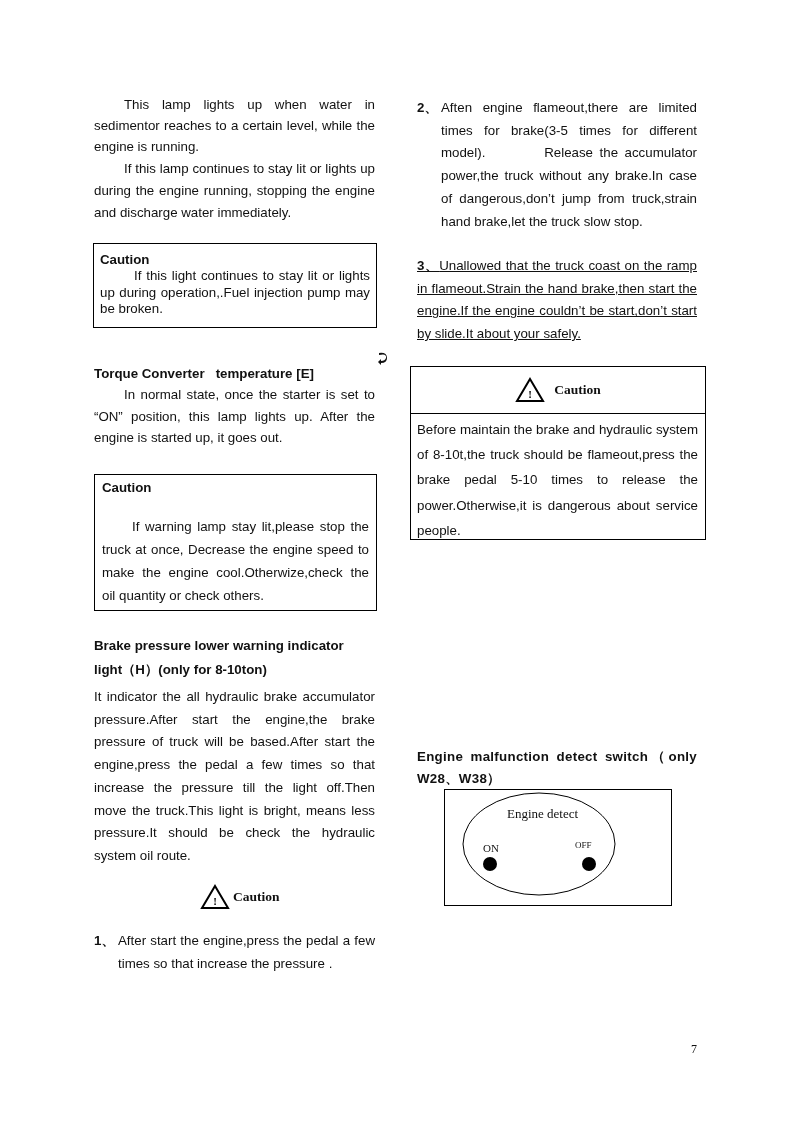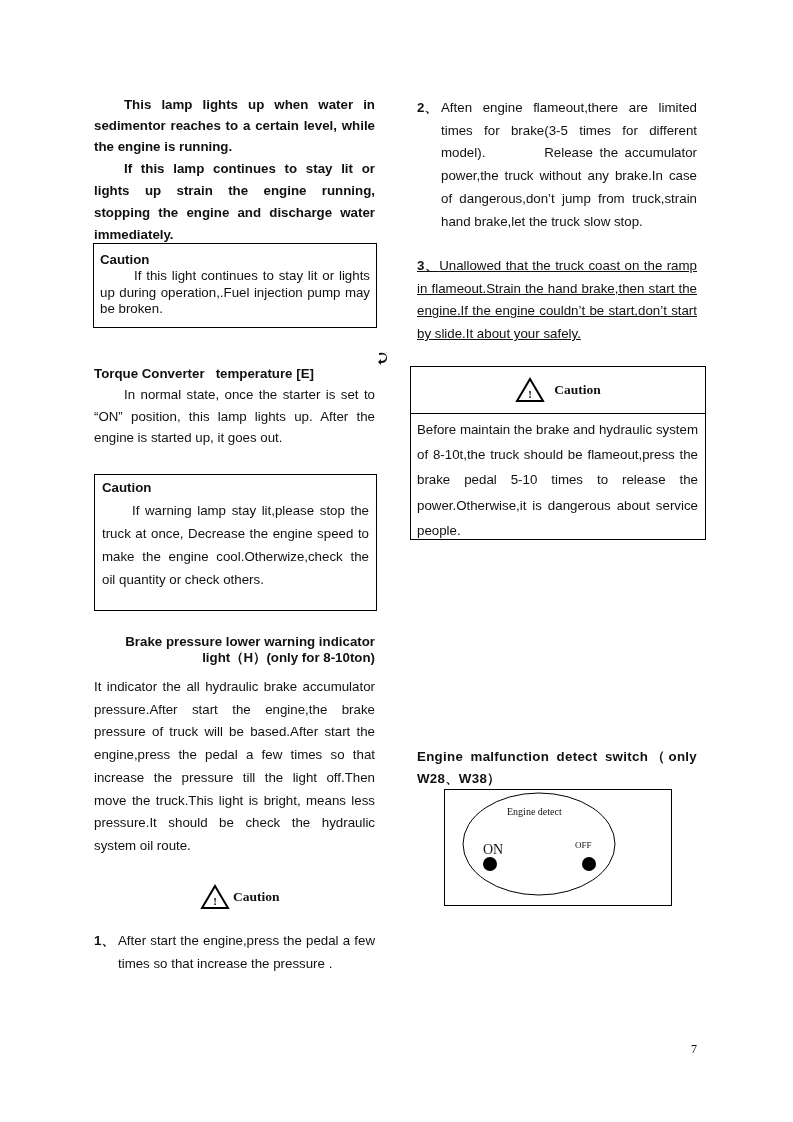--- a/index.html
+++ b/index.html
@@ -12,48 +12,48 @@
   .bold { font-weight: bold; }
   .box { position: absolute; border: 1px solid #000; box-sizing: border-box; }
   .serif { font-family: "Liberation Serif", serif; }
   .caution-head { display: flex; align-items: center; justify-content: center; gap: 3px; }
   .caution-head .lbl { font-family: "Liberation Serif", serif; font-weight: bold; font-size: 13.5px; }
   .num { font-weight: bold; }
 </style>
 </head>
 <body>
 
-<div class="col" style="left:94px; top:94px; width:281px;font-weight:bold;">
+<div class="col" style="left:94px; top:94px; width:281px;">
   <p class="p indent" style="line-height:21px;">This lamp lights up when water in sedimentor reaches to a certain level, while the engine is running.</p>
-  <p class="p indent" style="line-height:22px; margin-top:1px;">If this lamp continues to stay lit or lights up strain the engine running, stopping the engine and discharge water immediately.</p>
+  <p class="p indent" style="line-height:22px; margin-top:1px;">If this lamp continues to stay lit or lights up during the engine running, stopping the engine and discharge water immediately.</p>
 </div>
 
 <div class="box" style="left:93px; top:243px; width:284px; height:85px; padding:8px 6px 0 6px;">
   <div class="bold" style="line-height:16px;">Caution</div>
   <p class="p indent" style="line-height:16.5px; text-indent:34px;">If this light continues to stay lit or lights up during operation,.Fuel injection pump may be broken.</p>
 </div>
 
 <div class="col" style="left:94px; top:328px; width:281px;margin-top:36px;">
   <div class="bold" style="line-height:20px; white-space:pre;">Torque Converter   temperature [E]</div>
   <p class="p indent" style="line-height:21.5px;">In normal state, once the starter is set to “ON” position, this lamp lights up. After the engine is started up, it goes out.</p>
 </div>
 <div class="abs" style="left:377px; top:352px; width:12px; height:14px;">
   <svg width="12" height="14" viewBox="0 0 12 14">
     <path d="M2 3 Q10 1 9 6 Q8 9 4 9 L4 7 L1 10 L4 13 L4 11 Q10 11 10 6 Q10 0 2 1 Z" fill="#111"></path>
   </svg>
 </div>
 
 <div class="box" style="left:94px; top:474px; width:283px; height:137px; padding:4px 7px 0 7px;">
   <div class="bold" style="line-height:18px;">Caution</div>
-  <p class="p indent" style="line-height:23px; text-indent:30px; margin-top:2px;">If  warning lamp stay lit,please stop the  truck at once, Decrease the engine speed to make the engine cool.Otherwize,check the oil quantity or check others.</p>
+  <p class="p indent" style="line-height:23px; text-indent:30px; margin-top:18px;">If  warning lamp stay lit,please stop the  truck at once, Decrease the engine speed to make the engine cool.Otherwize,check the oil quantity or check others.</p>
 </div>
 
 <div class="col" style="left:94px; top:634px; width:281px;">
-  <div class="bold" style="line-height:16px;text-align:right;">Brake pressure lower warning indicator light（H）(only for 8-10ton)</div>
-  <p class="p" style="line-height:22.7px; margin-top:10px;">It indicator the all hydraulic brake accumulator pressure.After start the engine,the brake pressure of truck will be based.After start the engine,press the pedal a few times so that increase the pressure till the light off.Then move the truck.This light is bright, means less pressure.It should be check the hydraulic system oil route.</p>
+  <div class="bold" style="line-height:24px;">Brake pressure lower warning indicator light（H）(only for 8-10ton)</div>
+  <p class="p" style="line-height:22.7px; margin-top:4px;">It indicator the all hydraulic brake accumulator pressure.After start the engine,the brake pressure of truck will be based.After start the engine,press the pedal a few times so that increase the pressure till the light off.Then move the truck.This light is bright, means less pressure.It should be check the hydraulic system oil route.</p>
 </div>
 
 <div class="abs caution-head" style="left:200px; top:884px; width:100px; justify-content:flex-start;">
   <svg width="30" height="26" viewBox="0 0 30 26">
     <polygon points="15,2 28,24 2,24" fill="none" stroke="#000" stroke-width="2"></polygon>
     <text x="15" y="21" text-anchor="middle" font-size="11" font-family="Liberation Serif, serif" font-weight="bold">!</text>
   </svg>
   <span class="lbl">Caution</span>
 </div>
 
@@ -92,18 +92,18 @@
 <div class="col" style="left:417px; top:746px; width:280px;">
   <div class="bold" style="line-height:22px; text-align:justify; letter-spacing:0.3px;">Engine malfunction detect switch（only W28、W38）</div>
 </div>
 
 <div class="box" style="left:444px; top:789px; width:228px; height:117px;">
   <svg width="226" height="115" viewBox="0 0 226 115">
     <ellipse cx="94" cy="54" rx="76" ry="51" fill="none" stroke="#000" stroke-width="1"></ellipse>
     <circle cx="45" cy="74" r="7" fill="#000"></circle>
     <circle cx="144" cy="74" r="7" fill="#000"></circle>
   </svg>
-  <span class="abs serif" style="left:62px; top:16px; font-size:10px;">Engine detect</span>
-  <span class="abs serif" style="left:38px; top:52px; font-size:14px;">ON</span>
+  <span class="abs serif" style="left:62px; top:16px; font-size:13px;">Engine detect</span>
+  <span class="abs serif" style="left:38px; top:52px; font-size:11px;">ON</span>
   <span class="abs serif" style="left:130px; top:50px; font-size:9px;">OFF</span>
 </div>
 
 <div class="abs serif" style="left:691px; top:1042px; font-size:12px;">7</div>
 
 </body></html>

